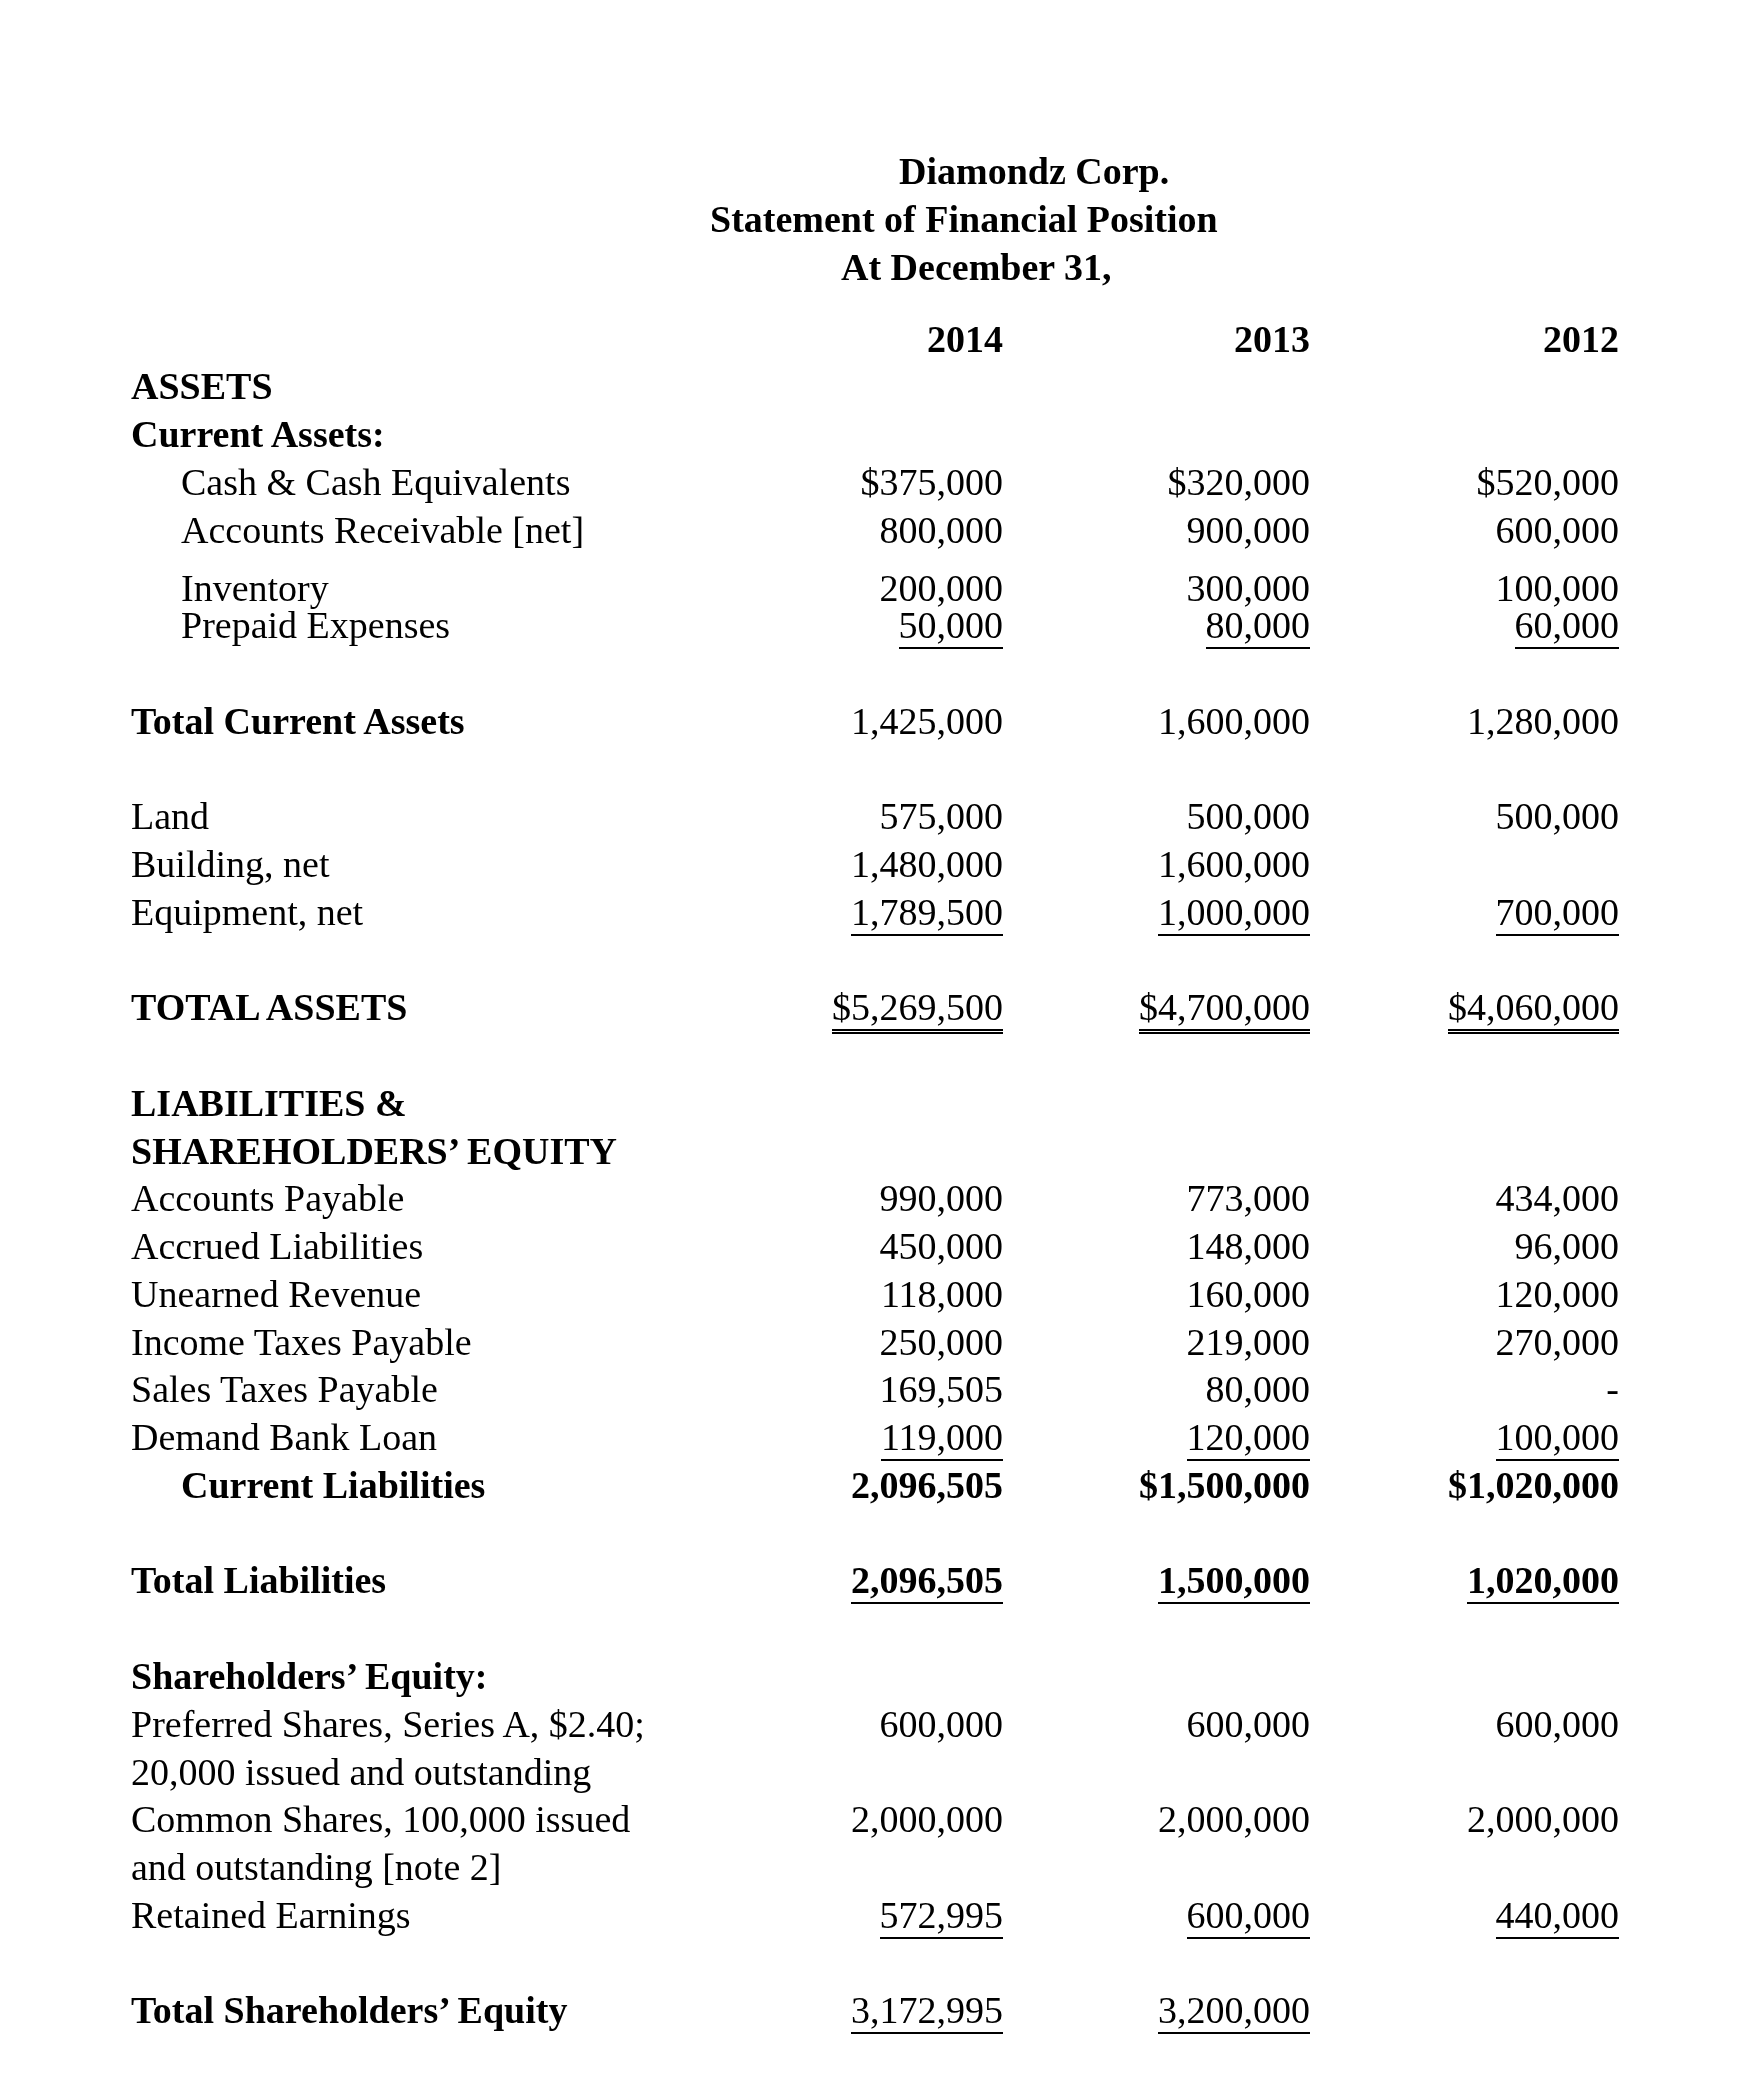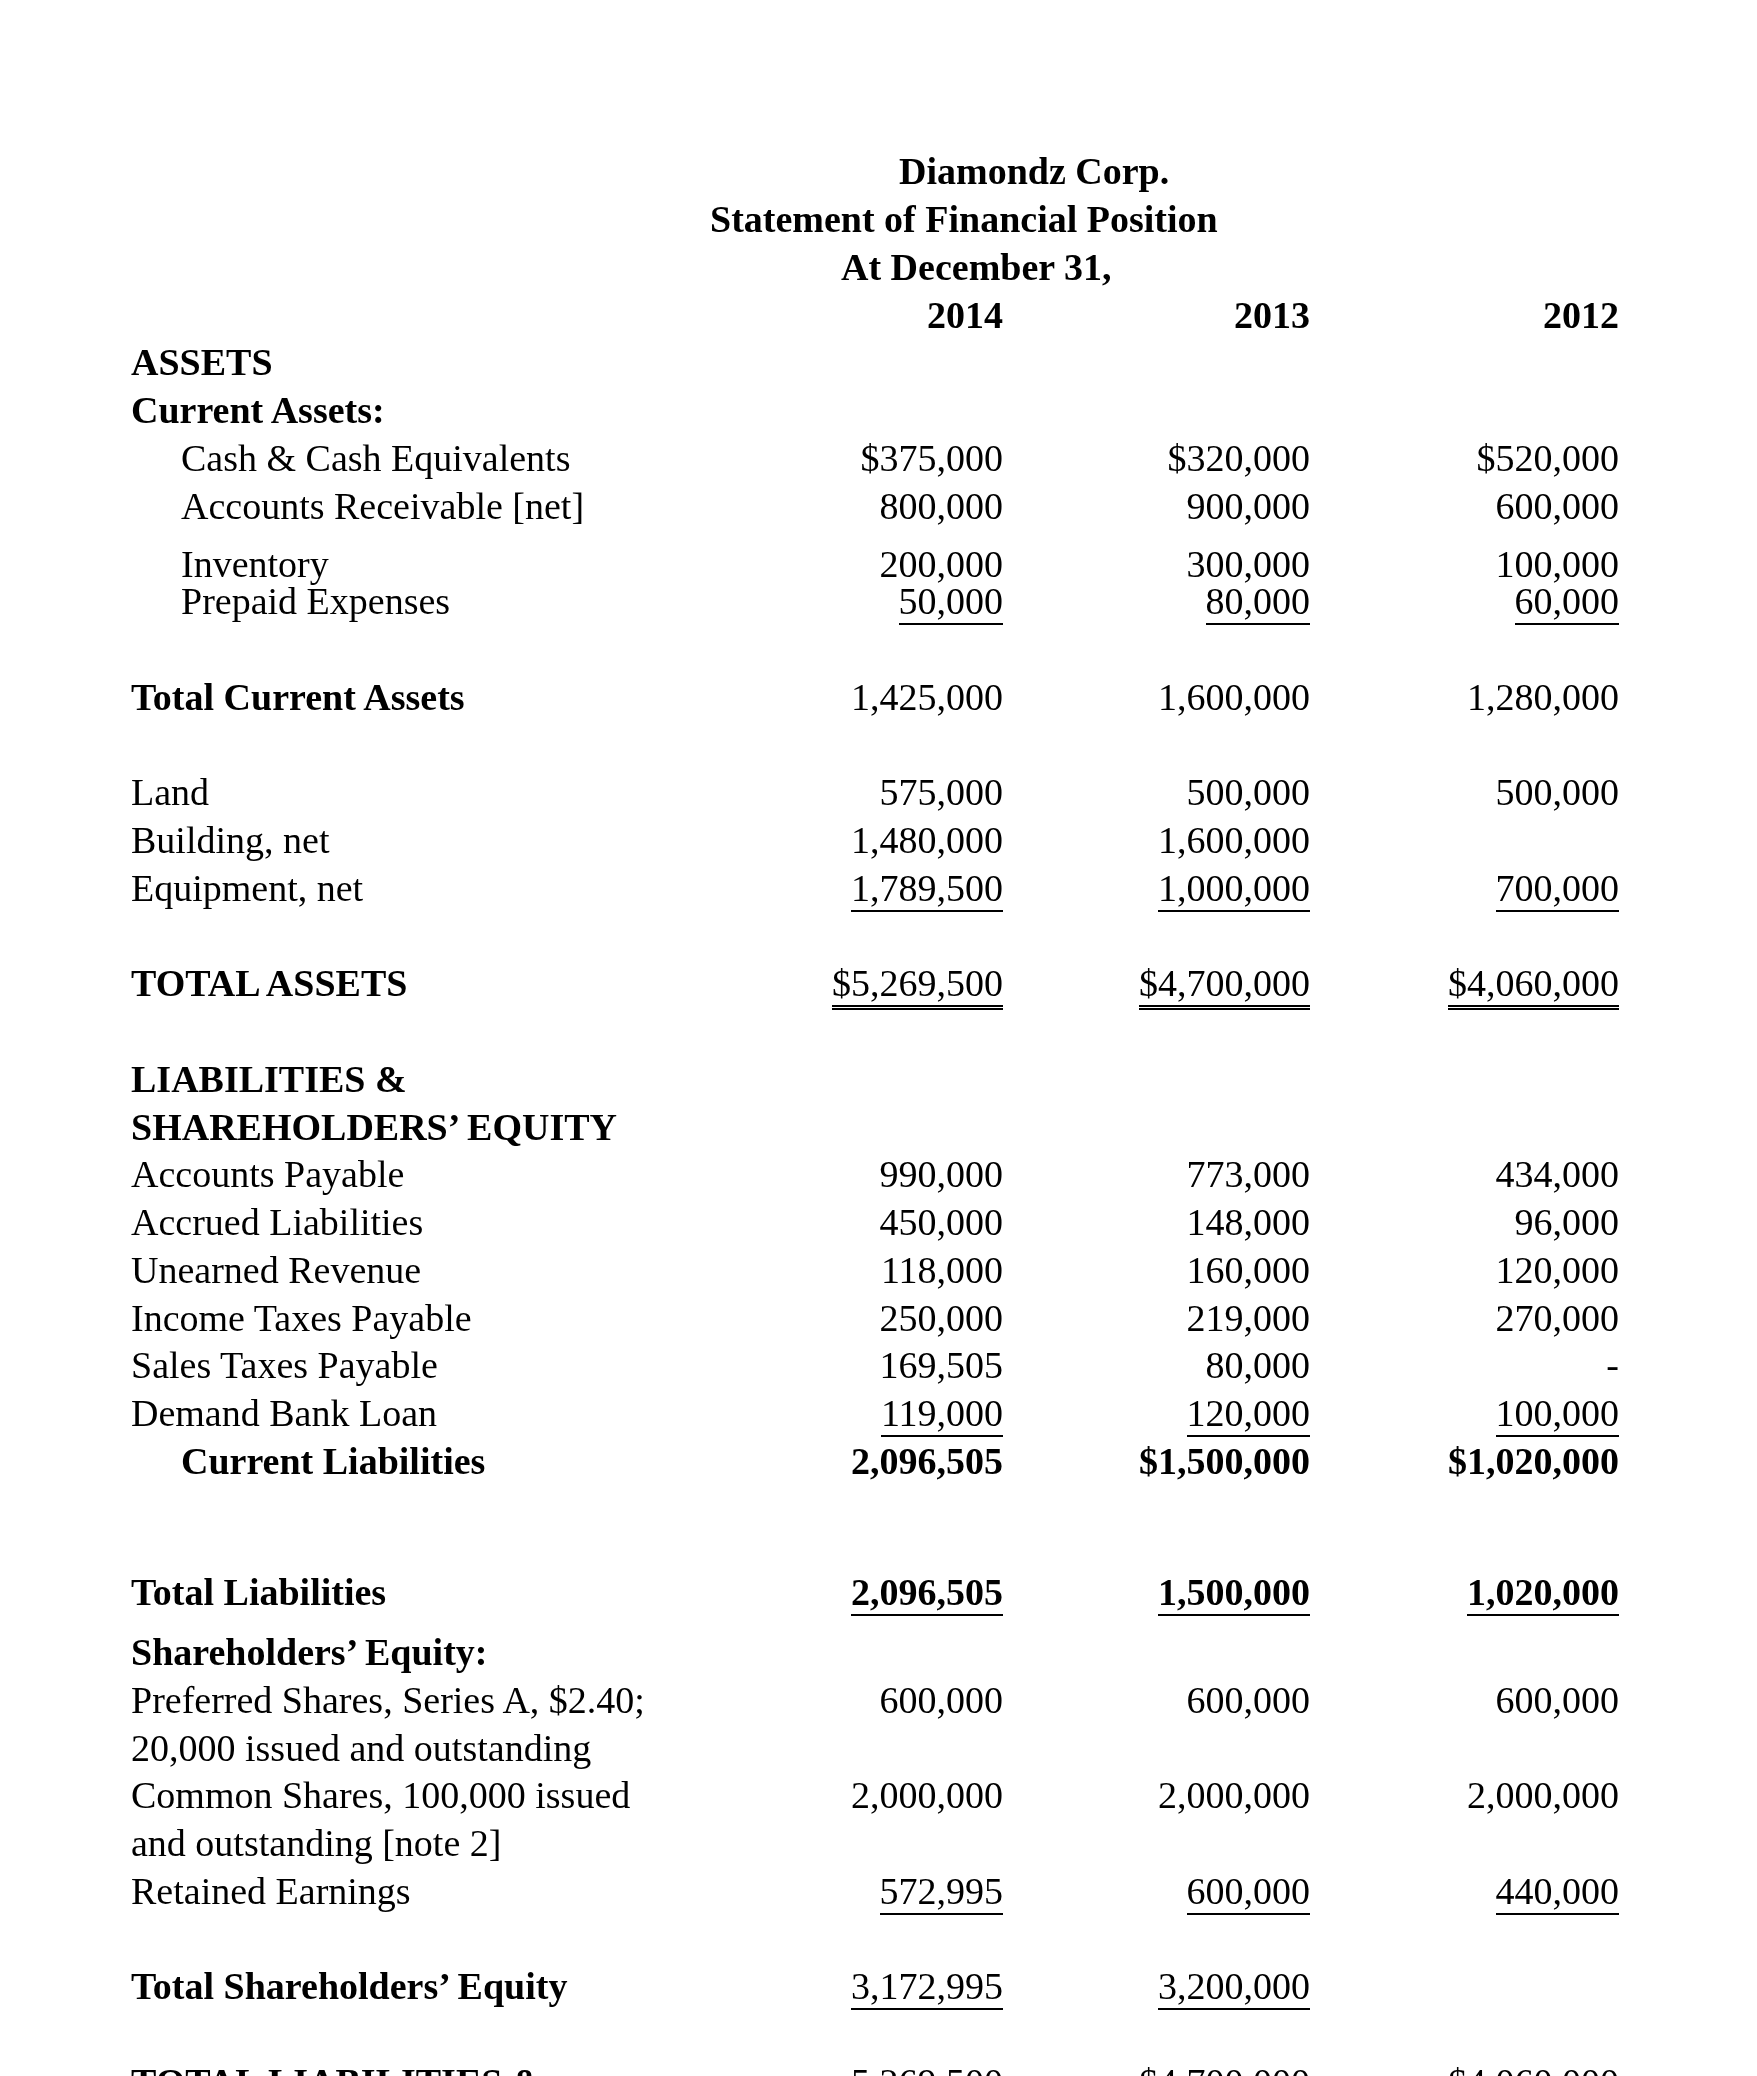--- a/index.html
+++ b/index.html
@@ -1,21 +1,21 @@
 <!DOCTYPE html>
 <html style="font-size:6.6px"><head>
 <meta charset="utf-8">
 <style>
   html, body { margin:0; padding:0; background:#ffffff; }
   body {
     width:1758px; height:2366px; position:relative; overflow:hidden;
     font-family:"Liberation Serif", "DejaVu Serif", serif;
     color:#000; font-size:38px; line-height:48px;
   }
-  .row { position:absolute; left:0; width:1548px; height:48px; }
+  .row { position:absolute; left:0; width:1548px; height:48px;margin-top:24px; }
   .label { position:absolute; left:131px; white-space:nowrap; }
   .label.indent { left:181px; }
   .bold { font-weight:bold; }
   .num { position:absolute; white-space:nowrap; text-align:right; width:374px; }
   .c0 { left:629px; }
   .c1 { left:936px; }
   .c2 { left:1245px; }
   .u span { border-bottom:2.1px solid #000; padding-bottom:0.8px; }
   .uu span { border-bottom:5.8px double #000; padding-bottom:0.8px; }
   .title { position:absolute; left:0; width:1758px; font-weight:bold; }
@@ -143,21 +143,21 @@
   <div class="num c1 u"><span>120,000</span></div>
   <div class="num c2 u"><span>100,000</span></div>
 </div>
 <div class="row bold" style="top:1437px;">
   <div class="label indent">Current Liabilities</div>
   <div class="num c0">2,096,505</div>
   <div class="num c1">$1,500,000</div>
   <div class="num c2">$1,020,000</div>
 </div>
 
-<div class="row bold" style="top:1568px;">
+<div class="row bold" style="top:1532px;">
   <div class="label">Total Liabilities</div>
   <div class="num c0 u"><span>2,096,505</span></div>
   <div class="num c1 u"><span>1,500,000</span></div>
   <div class="num c2 u"><span>1,020,000</span></div>
 </div>
 
 <div class="row bold" style="top:1628px;">
   <div class="label">Shareholders’ Equity:</div>
 </div>
 <div class="row" style="top:1676px;">

